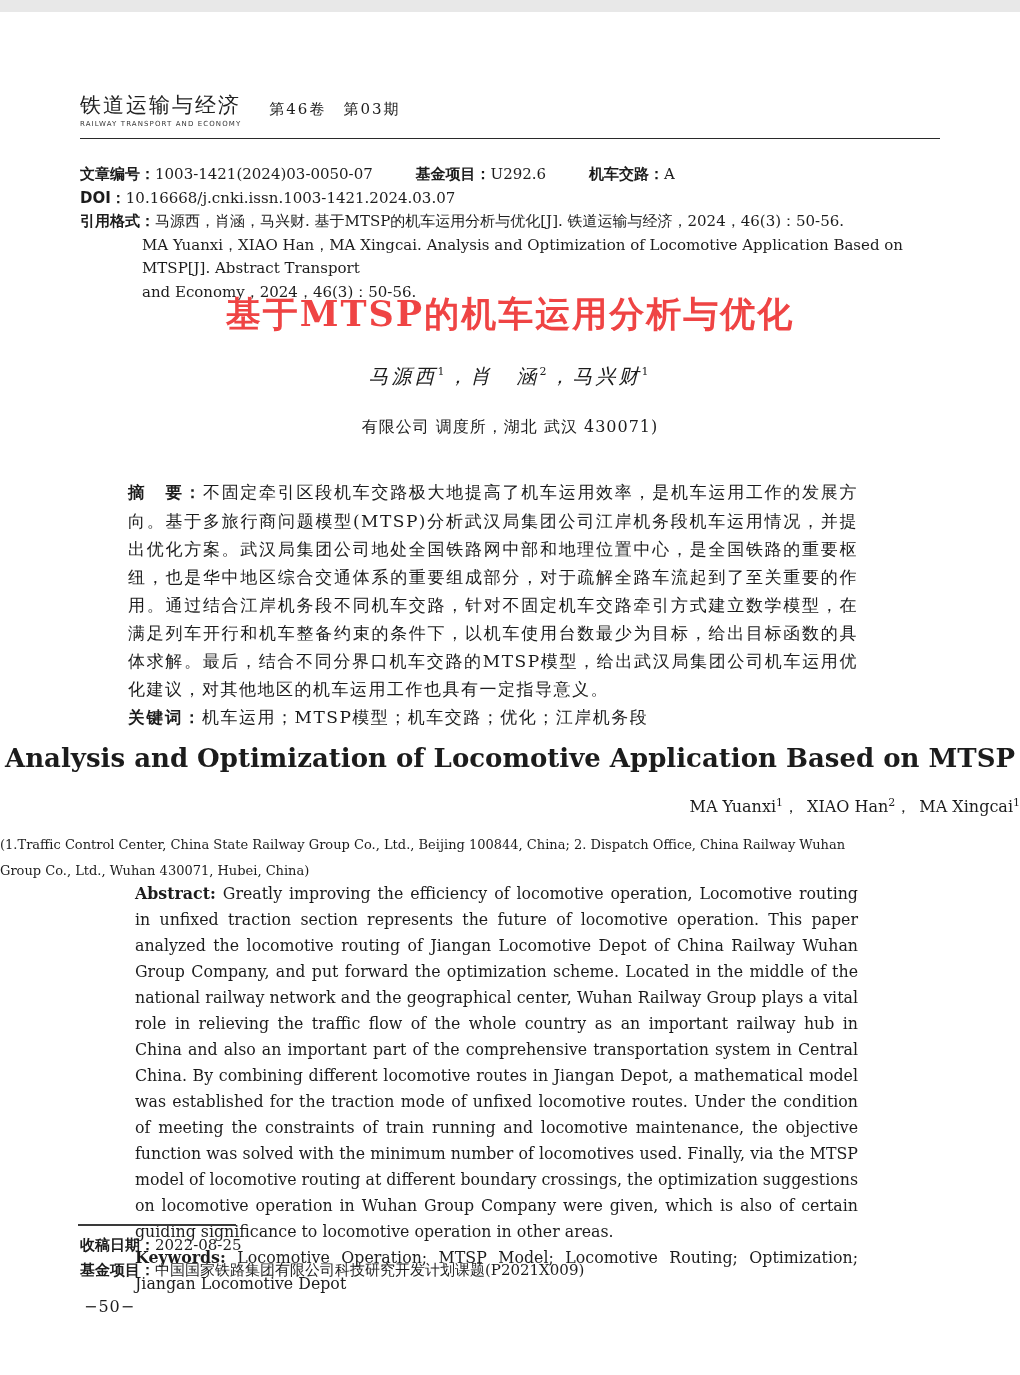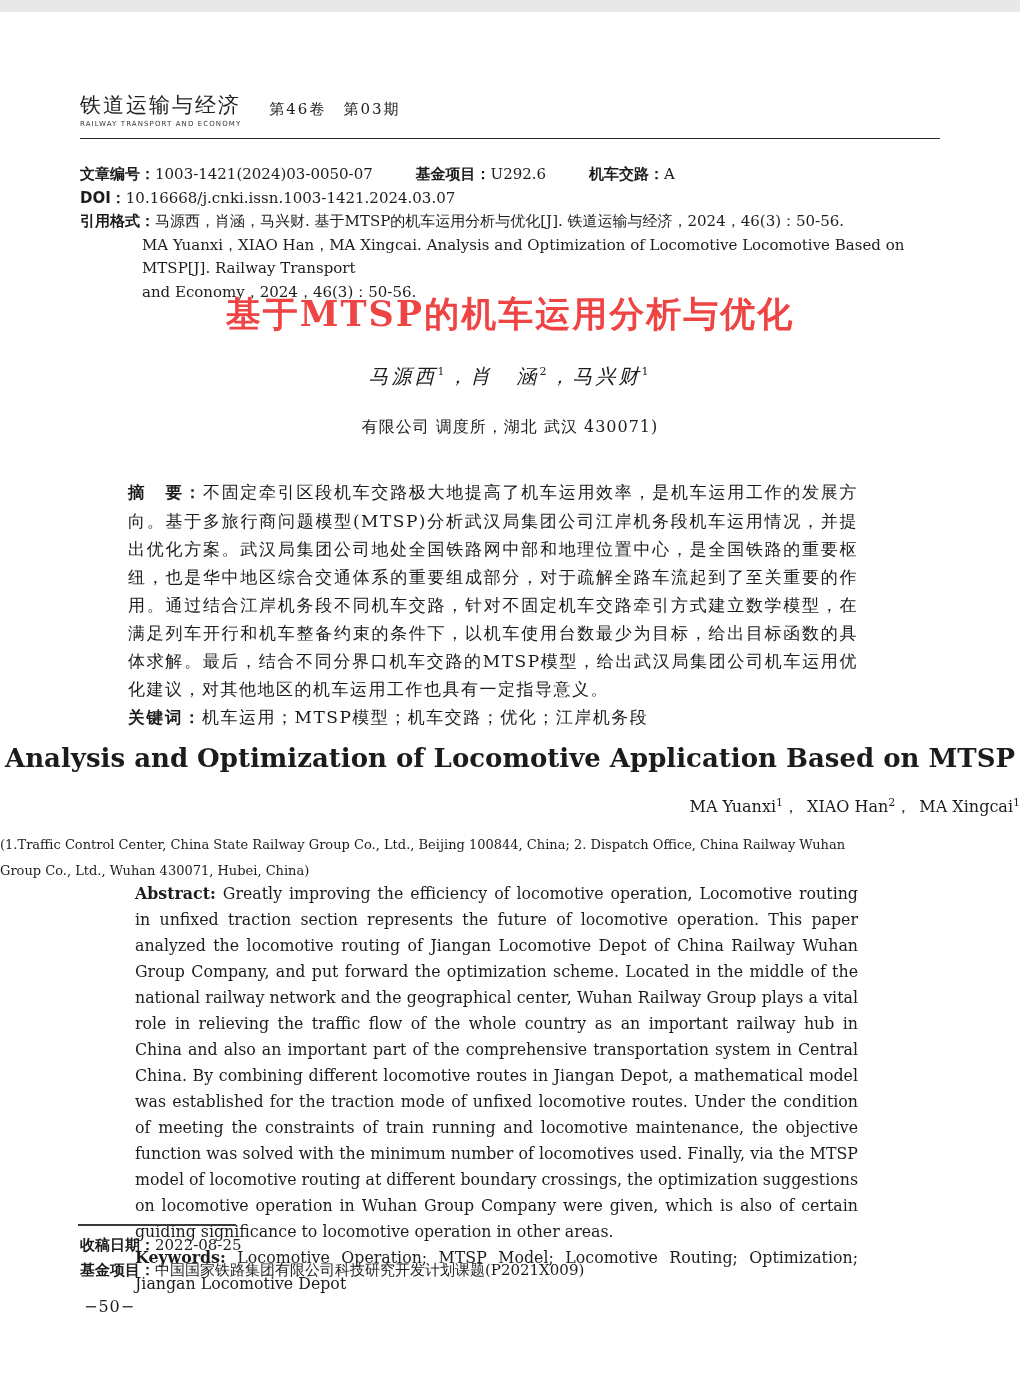--- a/index.html
+++ b/index.html
@@ -73,21 +73,21 @@
     <div>
       <span class="lbl">文章编号：</span><span class="gap">1003-1421(2024)03-0050-07</span>
       <span class="lbl">基金项目：</span><span class="gap">U292.6</span>
       <span class="lbl">机车交路：</span><span>A</span>
     </div>
     <div>
       <span class="lbl">DOI：</span><span>10.16668/j.cnki.issn.1003-1421.2024.03.07</span>
     </div>
     <div>
       <span class="lbl">引用格式：</span><span>马源西，肖涵，马兴财. 基于MTSP的机车运用分析与优化[J]. 铁道运输与经济，2024，46(3)：50-56.</span>
-      <span class="cit-en">MA Yuanxi，XIAO Han，MA Xingcai. Analysis and Optimization of Locomotive Locomotive Based on MTSP[J]. Railway Transport</span>
+      <span class="cit-en">MA Yuanxi，XIAO Han，MA Xingcai. Analysis and Optimization of Locomotive Application Based on MTSP[J]. Abstract Transport</span>
       <span class="cit-en">and Economy，2024，46(3)：50-56.</span>
     </div>
   </div>
 
   <h1 class="title-cn">基于MTSP的机车运用分析与优化</h1>
 
   <div class="authors-cn">
     <span>马源西</span><sup>1</sup><span>，</span><span>肖　涵</span><sup>2</sup><span>，</span><span>马兴财</span><sup>1</sup>
   </div>
 

